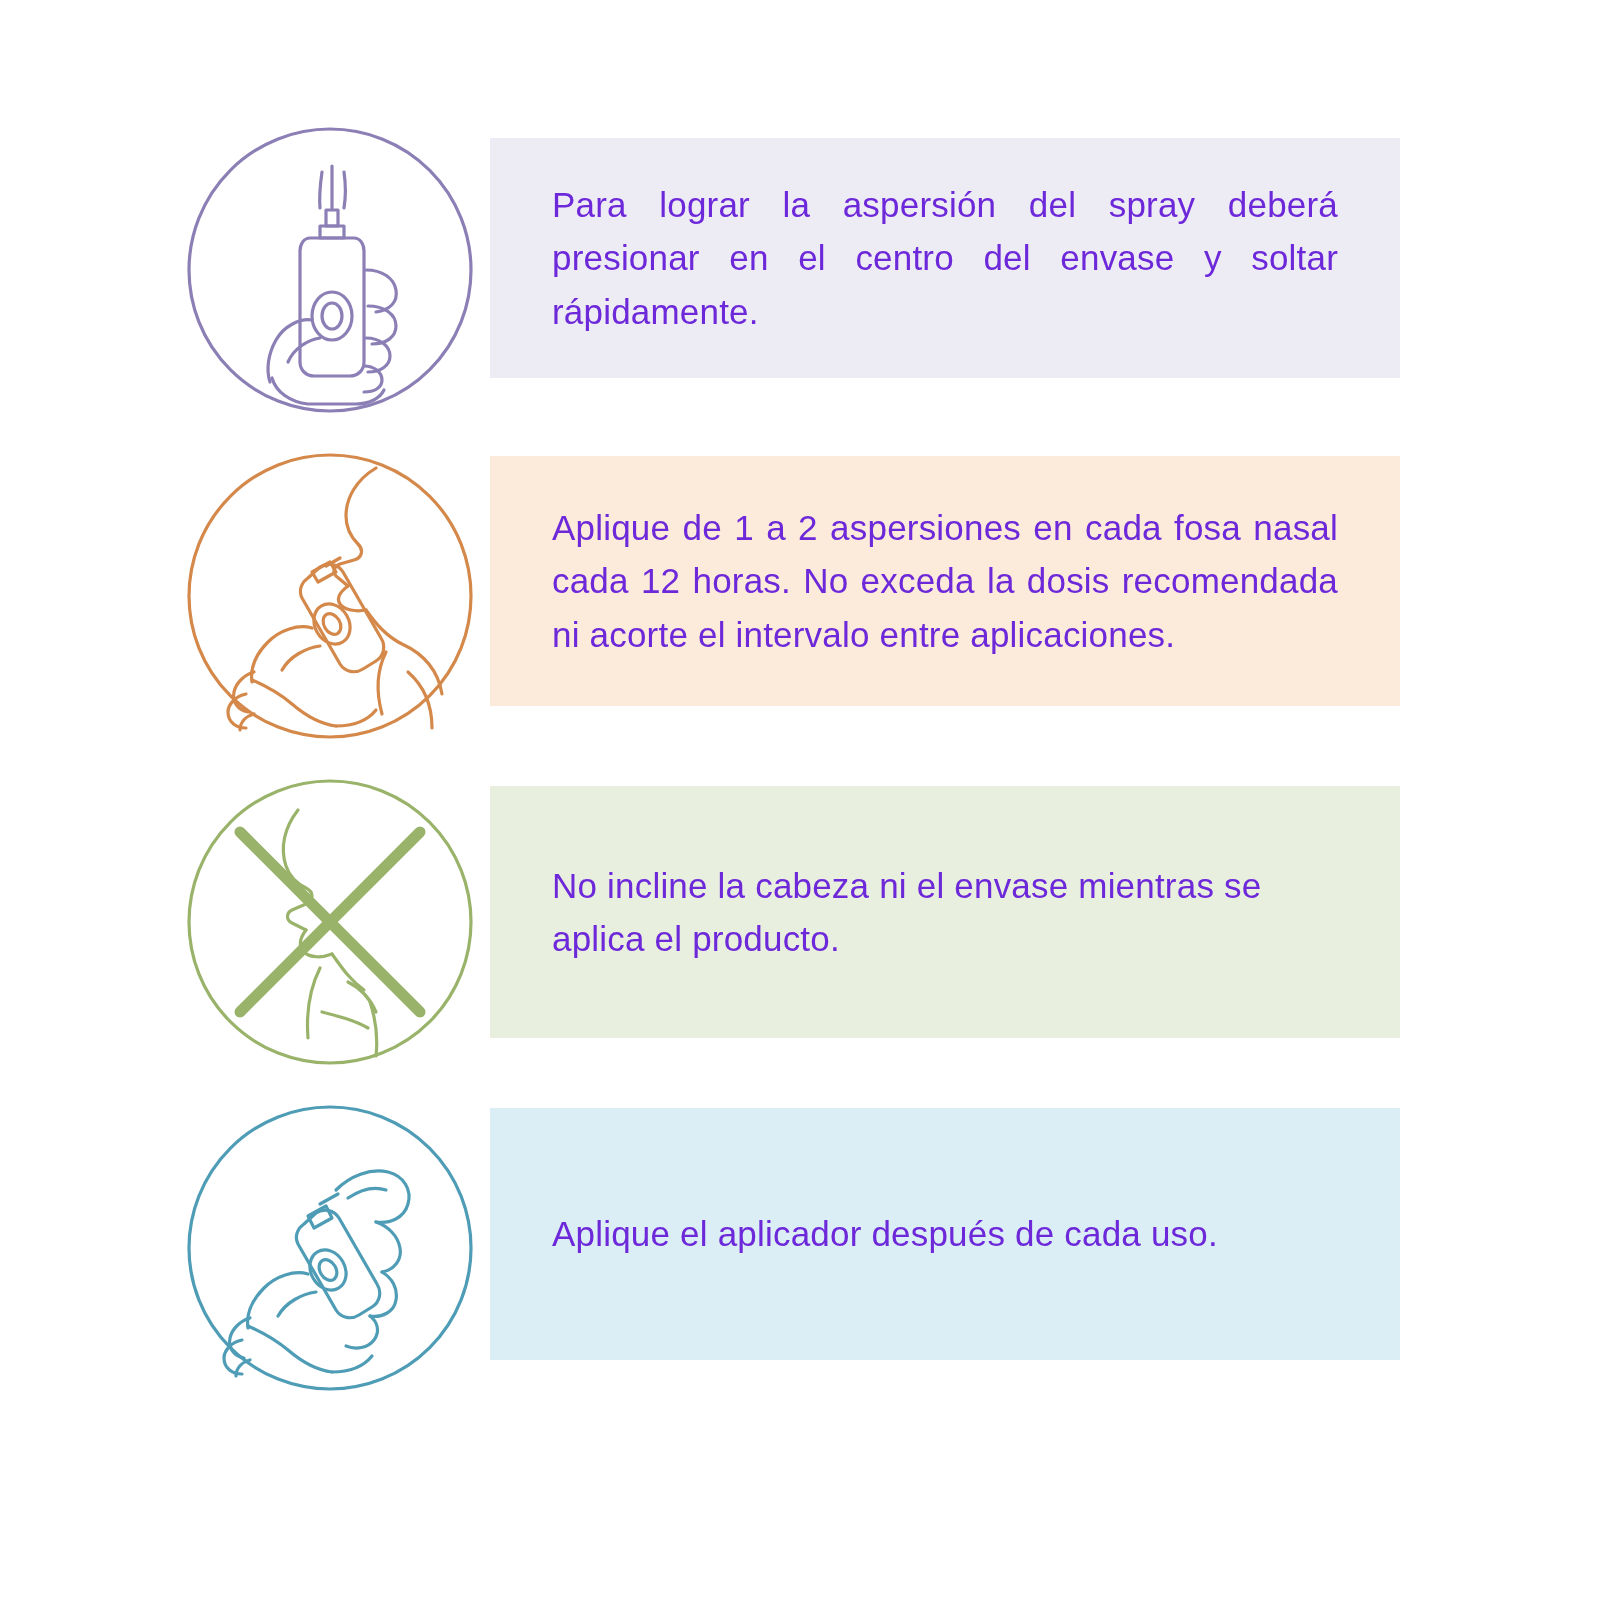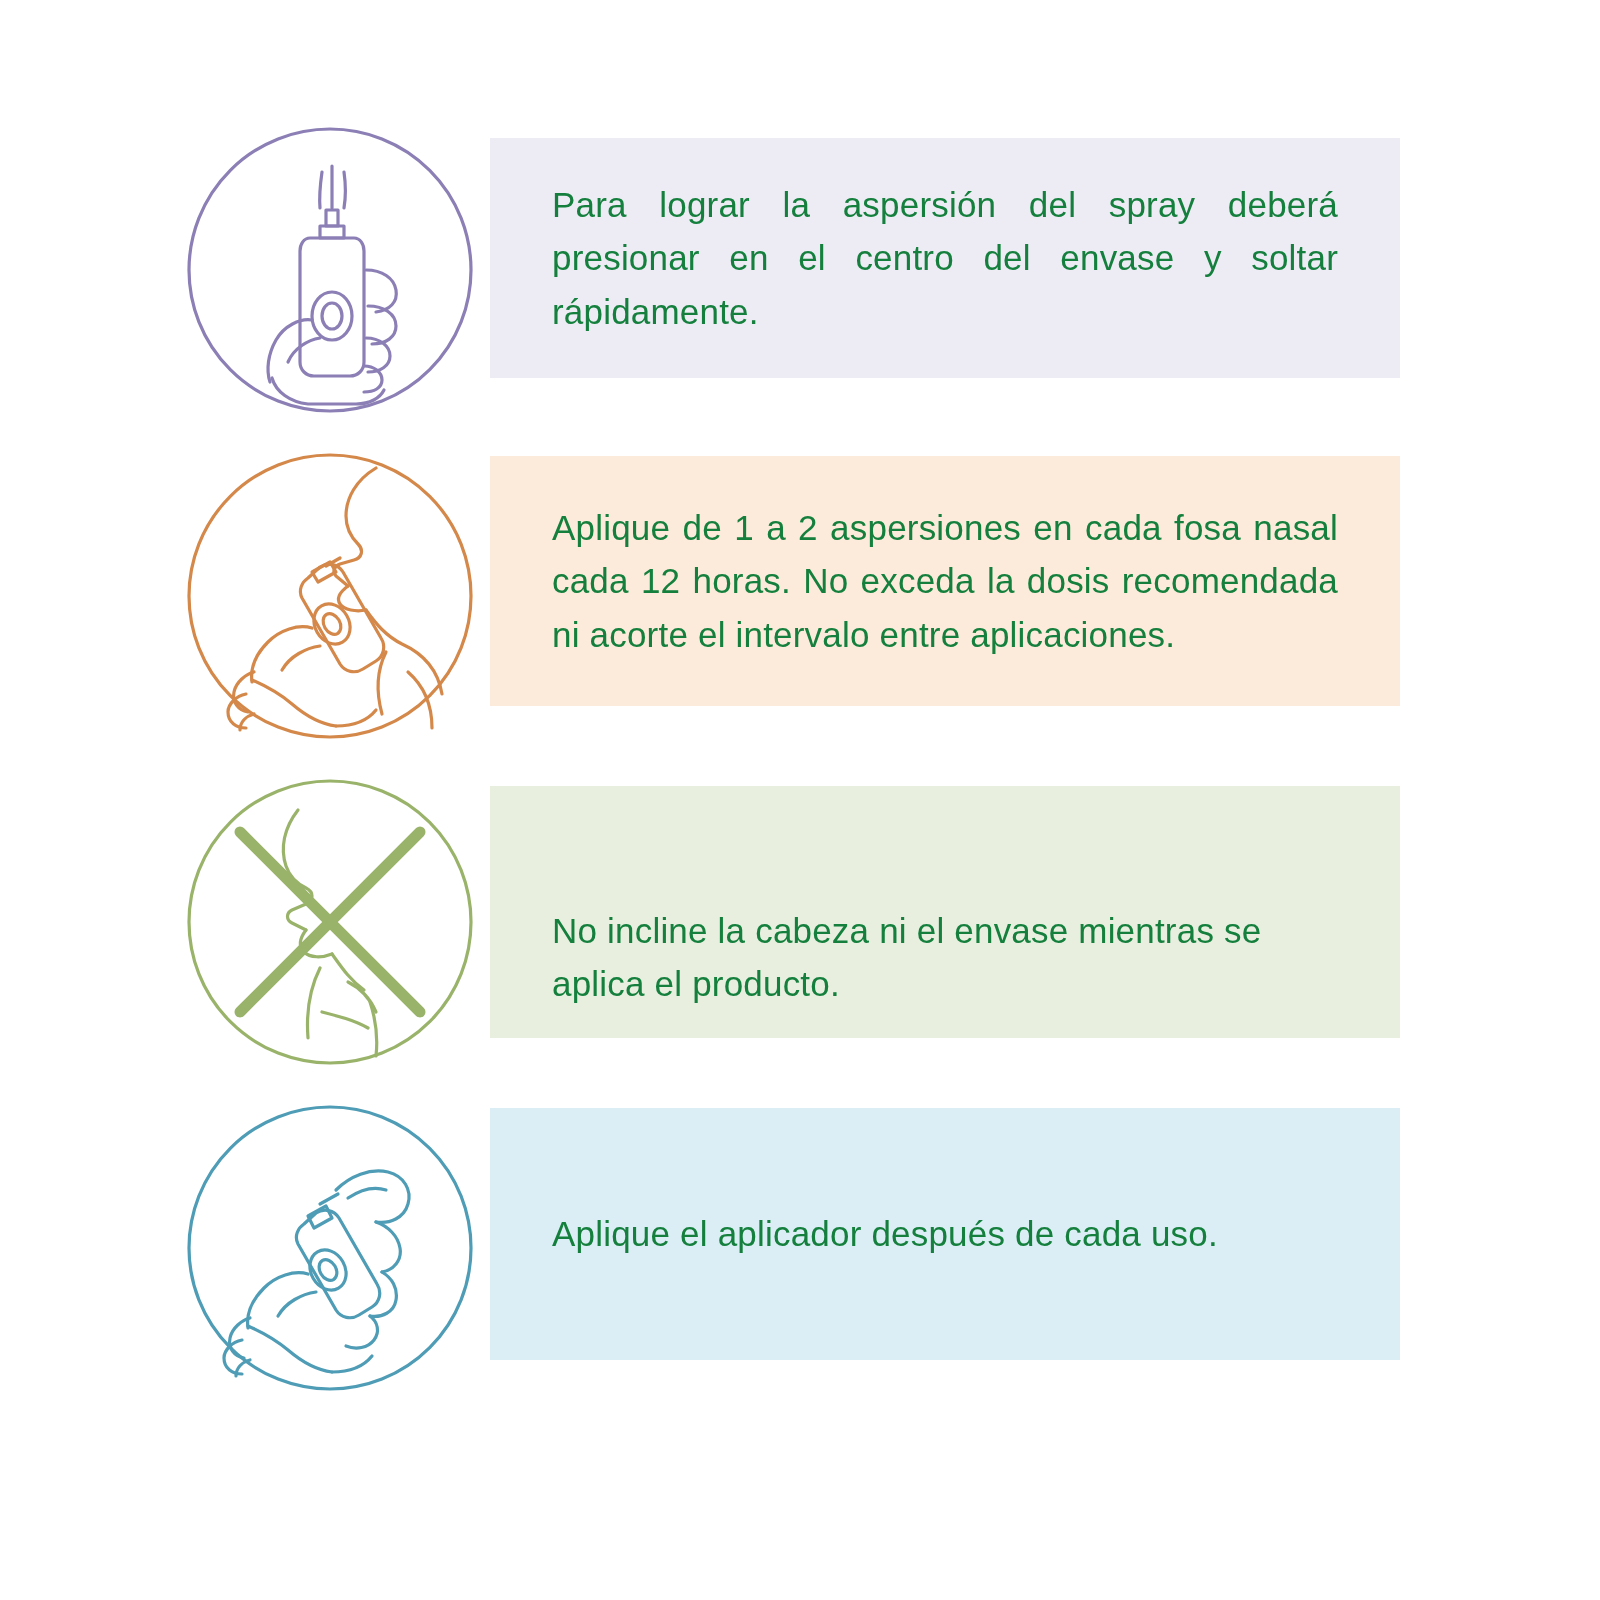--- a/index.html
+++ b/index.html
@@ -51,27 +51,27 @@
     align-items: center;
     min-height: 250px;
     padding: 28px 62px 28px 62px;
   }
   .text-cell p {
     margin: 0;
     font-size: 35px;
     line-height: 1.52;
     text-align: justify;
     text-justify: inter-word;
-    color: #15803d;
+    color: #6d28d9;
     letter-spacing: 0.2px;
   }
   
   .step-1 .text-cell { background: #edecf5; min-height: 240px; margin-top: 18px; }
   .step-2 .text-cell { background: #fcebdb; min-height: 250px; margin-top: 10px; }
-  .step-3 .text-cell { background: #e8efdf; min-height: 252px; margin-top: 14px; align-items: flex-end; }
+  .step-3 .text-cell { background: #e8efdf; min-height: 252px; margin-top: 14px; }
   .step-4 .text-cell { background: #dbeef5; min-height: 252px; margin-top: 10px; }
 
   .step-3 .text-cell p,
   .step-4 .text-cell p { text-align: left; }
 
   .step-1 { margin-bottom: 26px; }
   .step-2 { margin-bottom: 26px; justify-content: space-between; }
   .step-3 { margin-bottom: 26px; }
 </style>
 </head>

